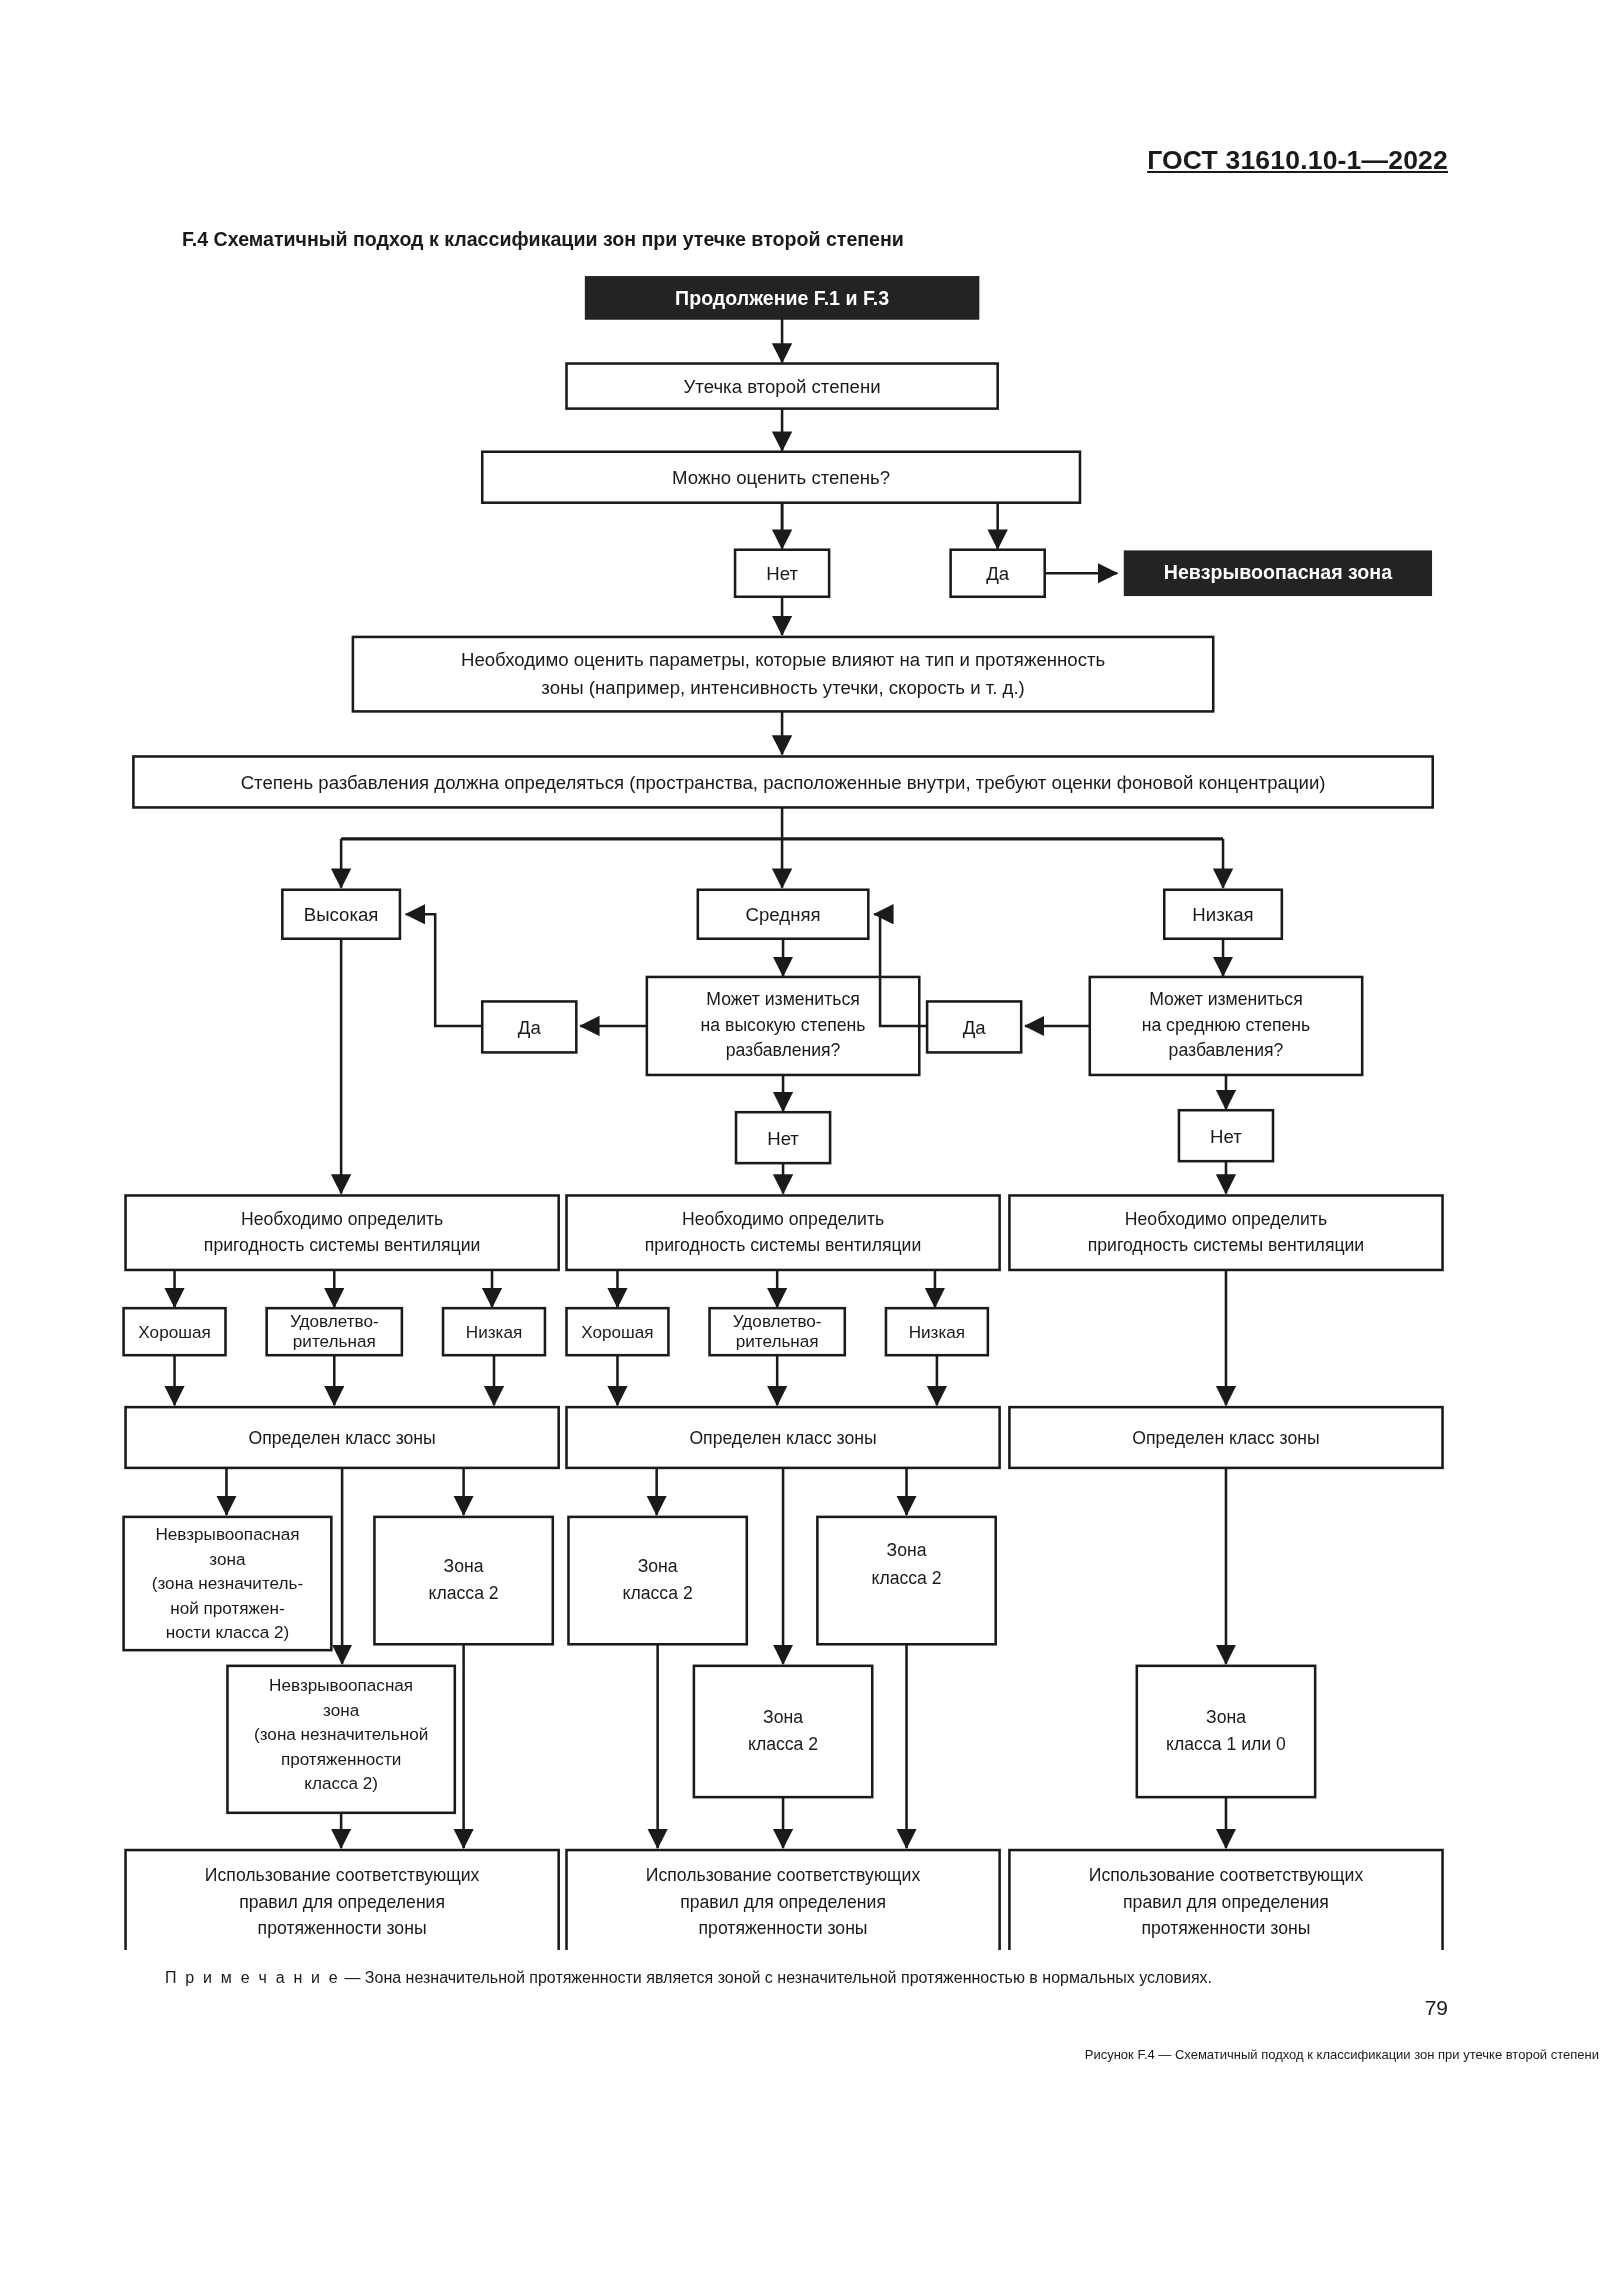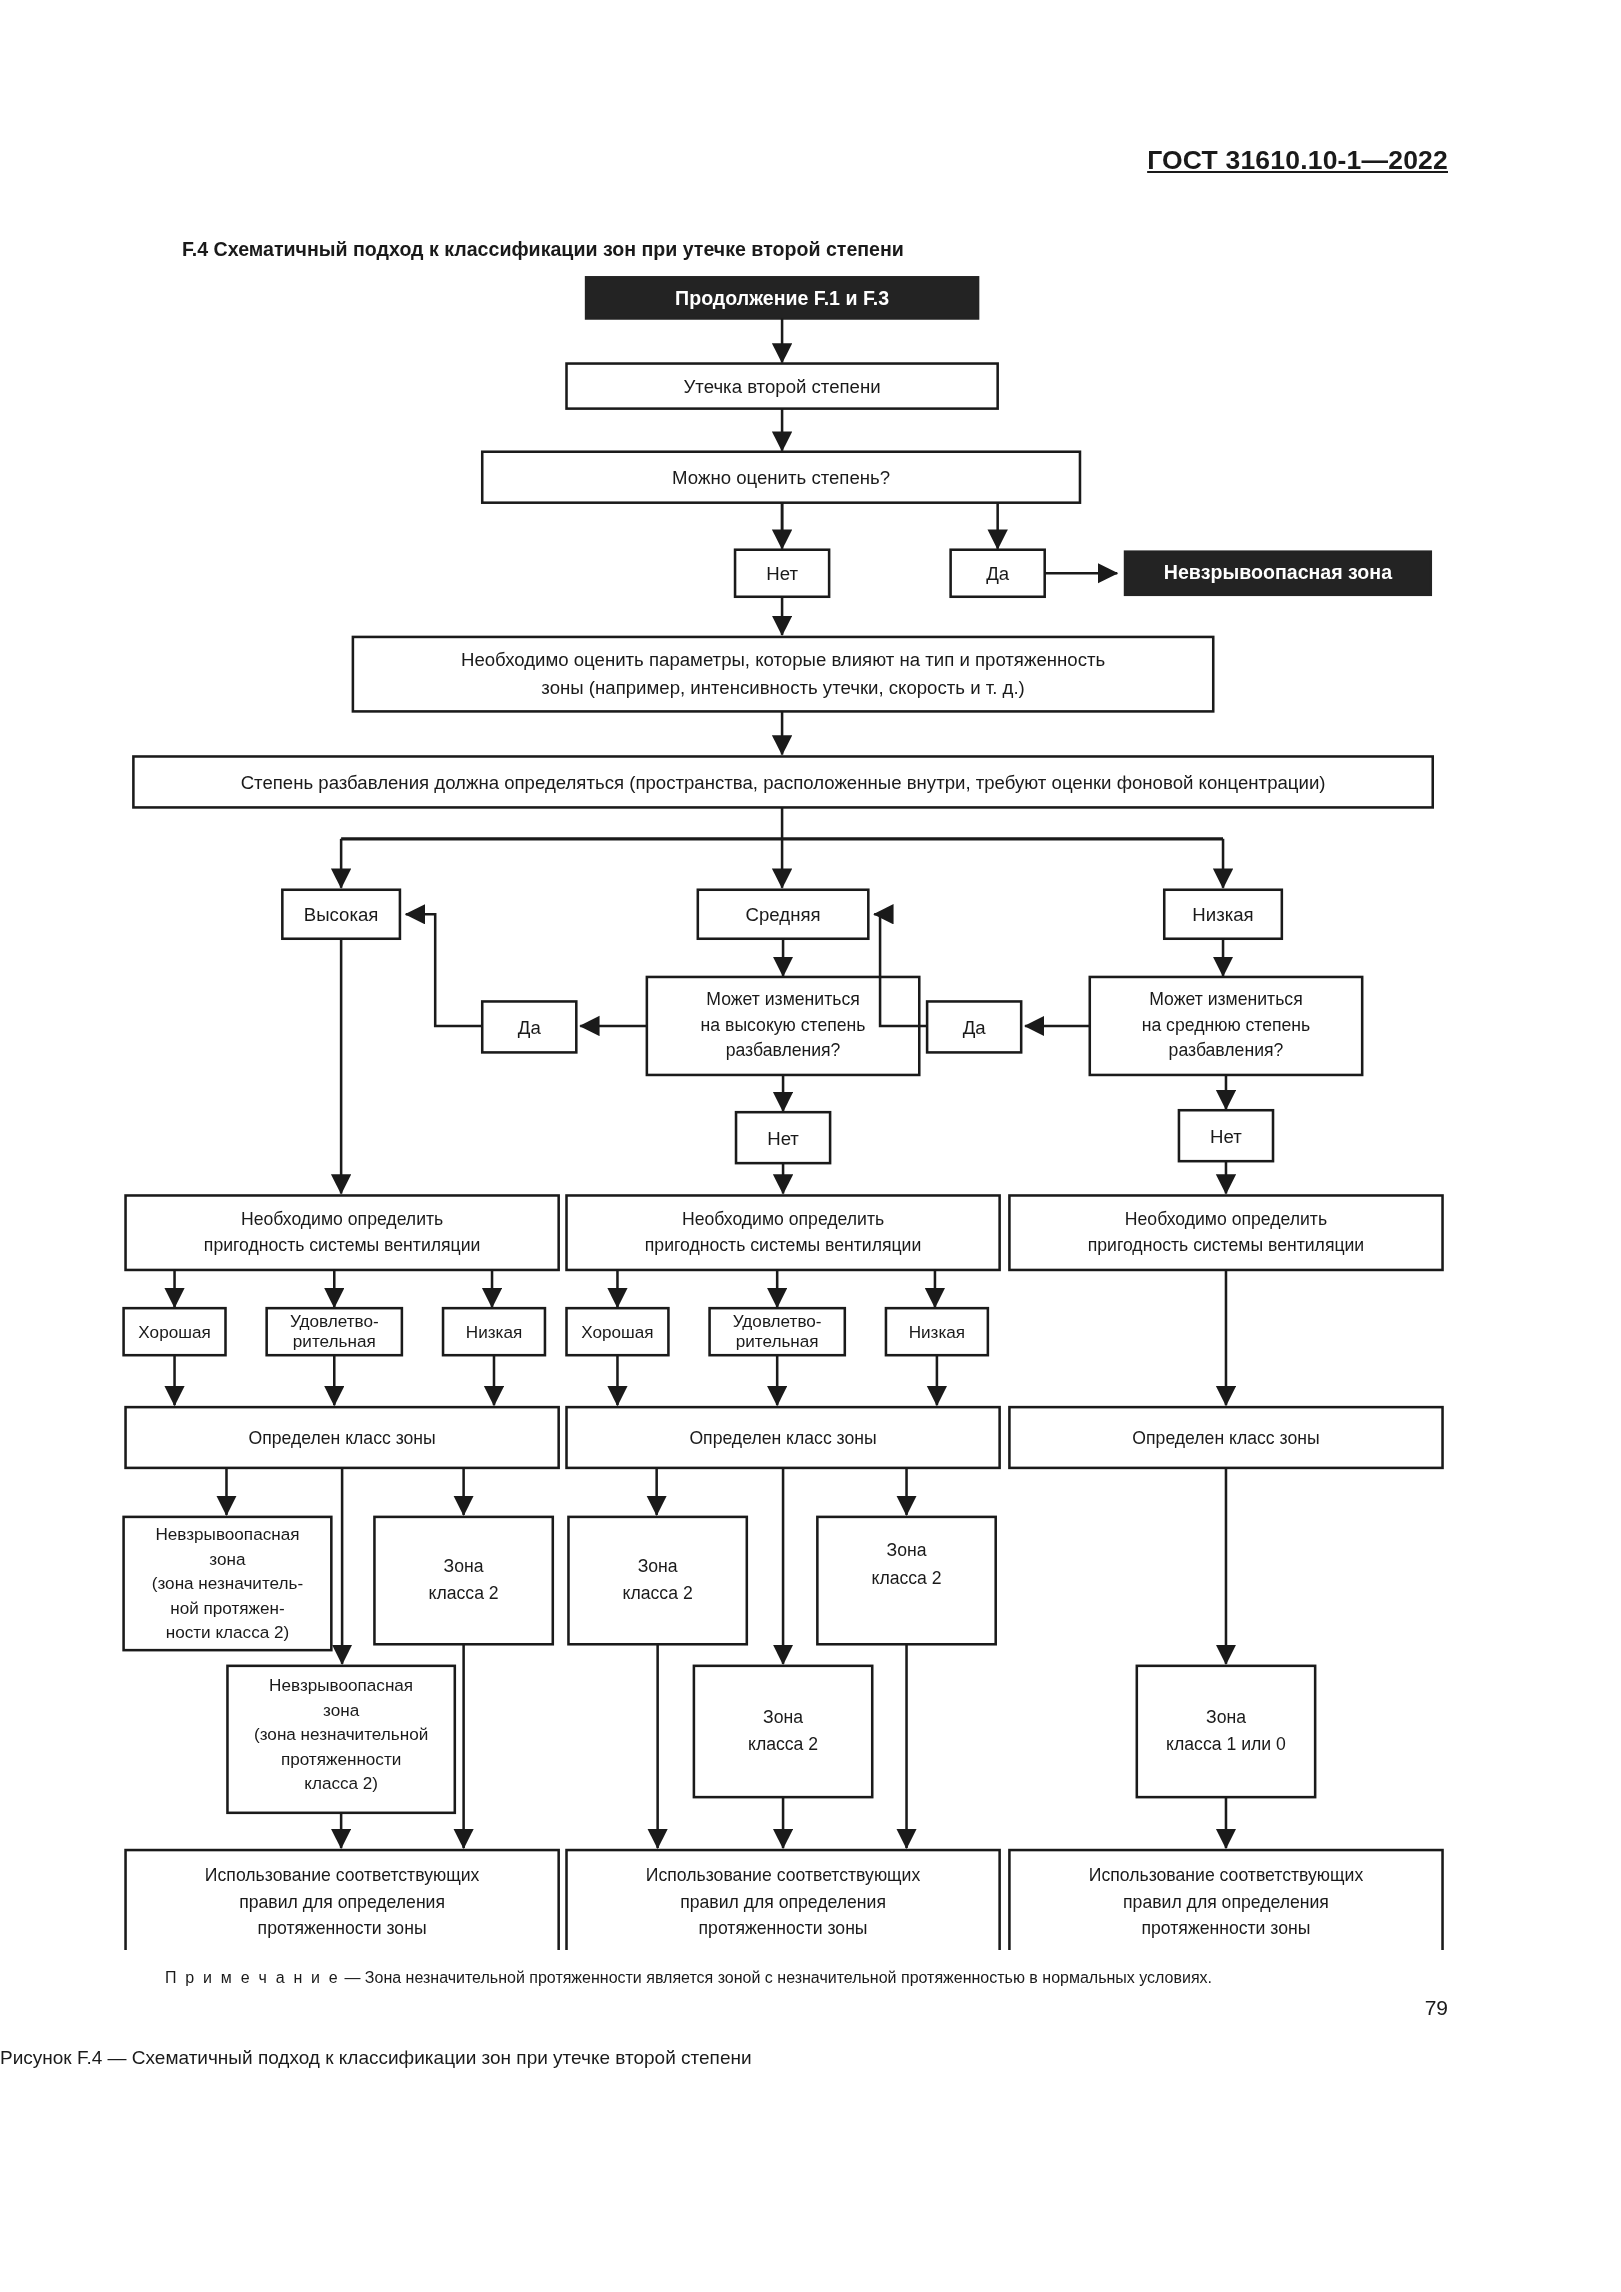--- a/index.html
+++ b/index.html
@@ -1,22 +1,22 @@
 <!DOCTYPE html>
 <html><head>
 <meta charset="utf-8">
 <style>
   html, body { margin:0; padding:0; background:#ffffff; }
   body { width:1621px; height:2293px; position:relative; font-family:"Liberation Sans", sans-serif; color:#1a1a1a; }
   .page { position:absolute; inset:0; }
   .hdr { position:absolute; right:173px; top:145px; font-size:26.5px; font-weight:bold; letter-spacing:0.2px; white-space:nowrap;text-decoration:underline; }
-  .sect { position:absolute; left:182px; top:238px; font-size:19.6px; font-weight:bold; white-space:nowrap; }
+  .sect { position:absolute; left:182px; top:228px; font-size:19.6px; font-weight:bold; white-space:nowrap; }
   .note { position:absolute; left:118px; top:1966px; width:1392px; font-size:16px; line-height:1.55; }
   .note .sp { letter-spacing:2.2px; }
-  .cap { position:absolute; left:0; top:2047px; width:1599px; text-align:left; font-size:19px; }
+  .cap { position:absolute; left:0; top:2047px; width:1599px; text-align:right; font-size:13px; }
   .pg { position:absolute; right:173px; top:1996px; font-size:21px; }
   svg { position:absolute; left:0; top:0; }
   .bx { fill:#ffffff; stroke:#1a1a1a; stroke-width:2.6; }
   .bxd { fill:#232323; stroke:#232323; stroke-width:2.6; }
   .ln { stroke:#1a1a1a; stroke-width:2.6; fill:none; }
   .lnth { stroke:#1a1a1a; stroke-width:3.4; fill:none; }
   text { font-family:"Liberation Sans", sans-serif; fill:#1a1a1a; }
   .t { font-size:19px; text-anchor:middle; }
   .tb { font-size:20px; font-weight:bold; text-anchor:middle; fill:#ffffff; }
   .ts { font-size:18px; text-anchor:middle; }

